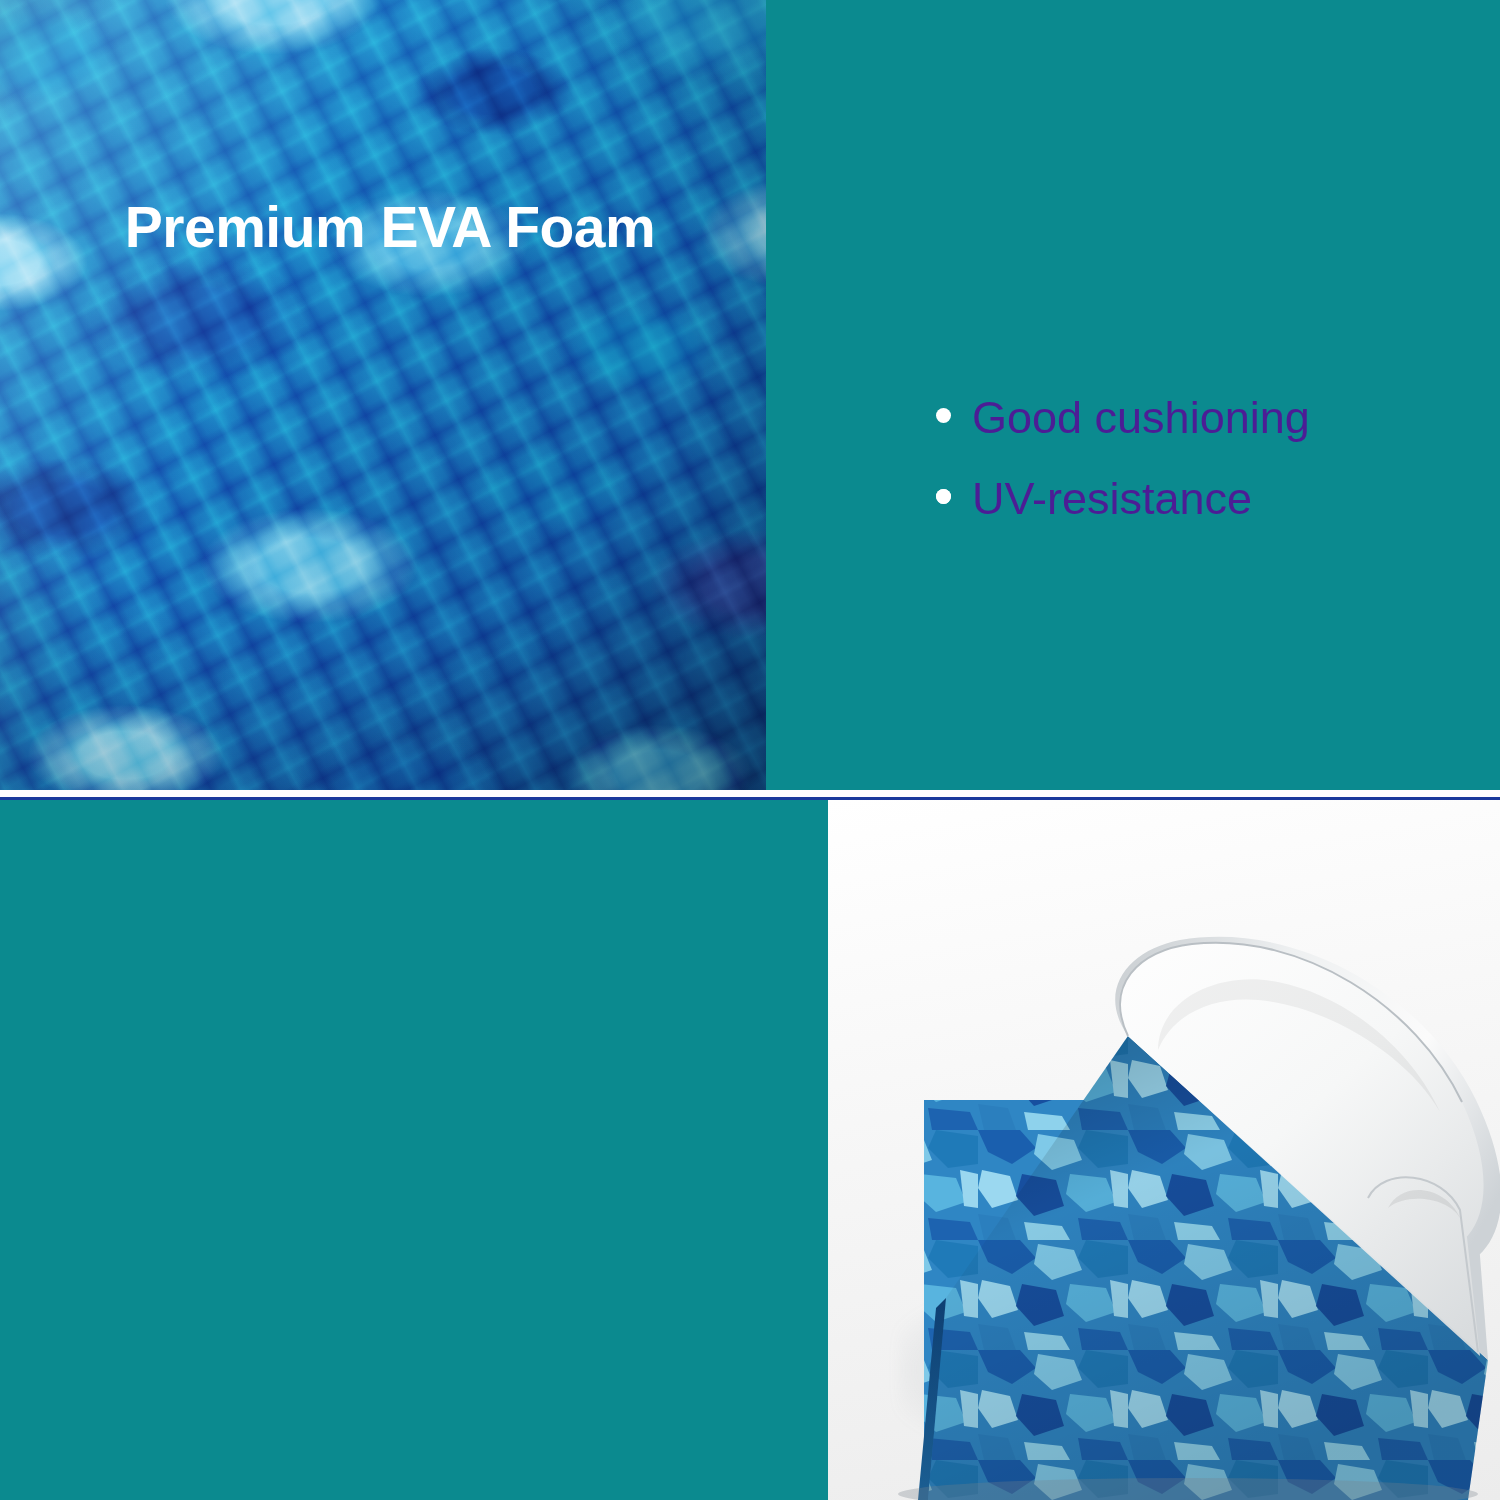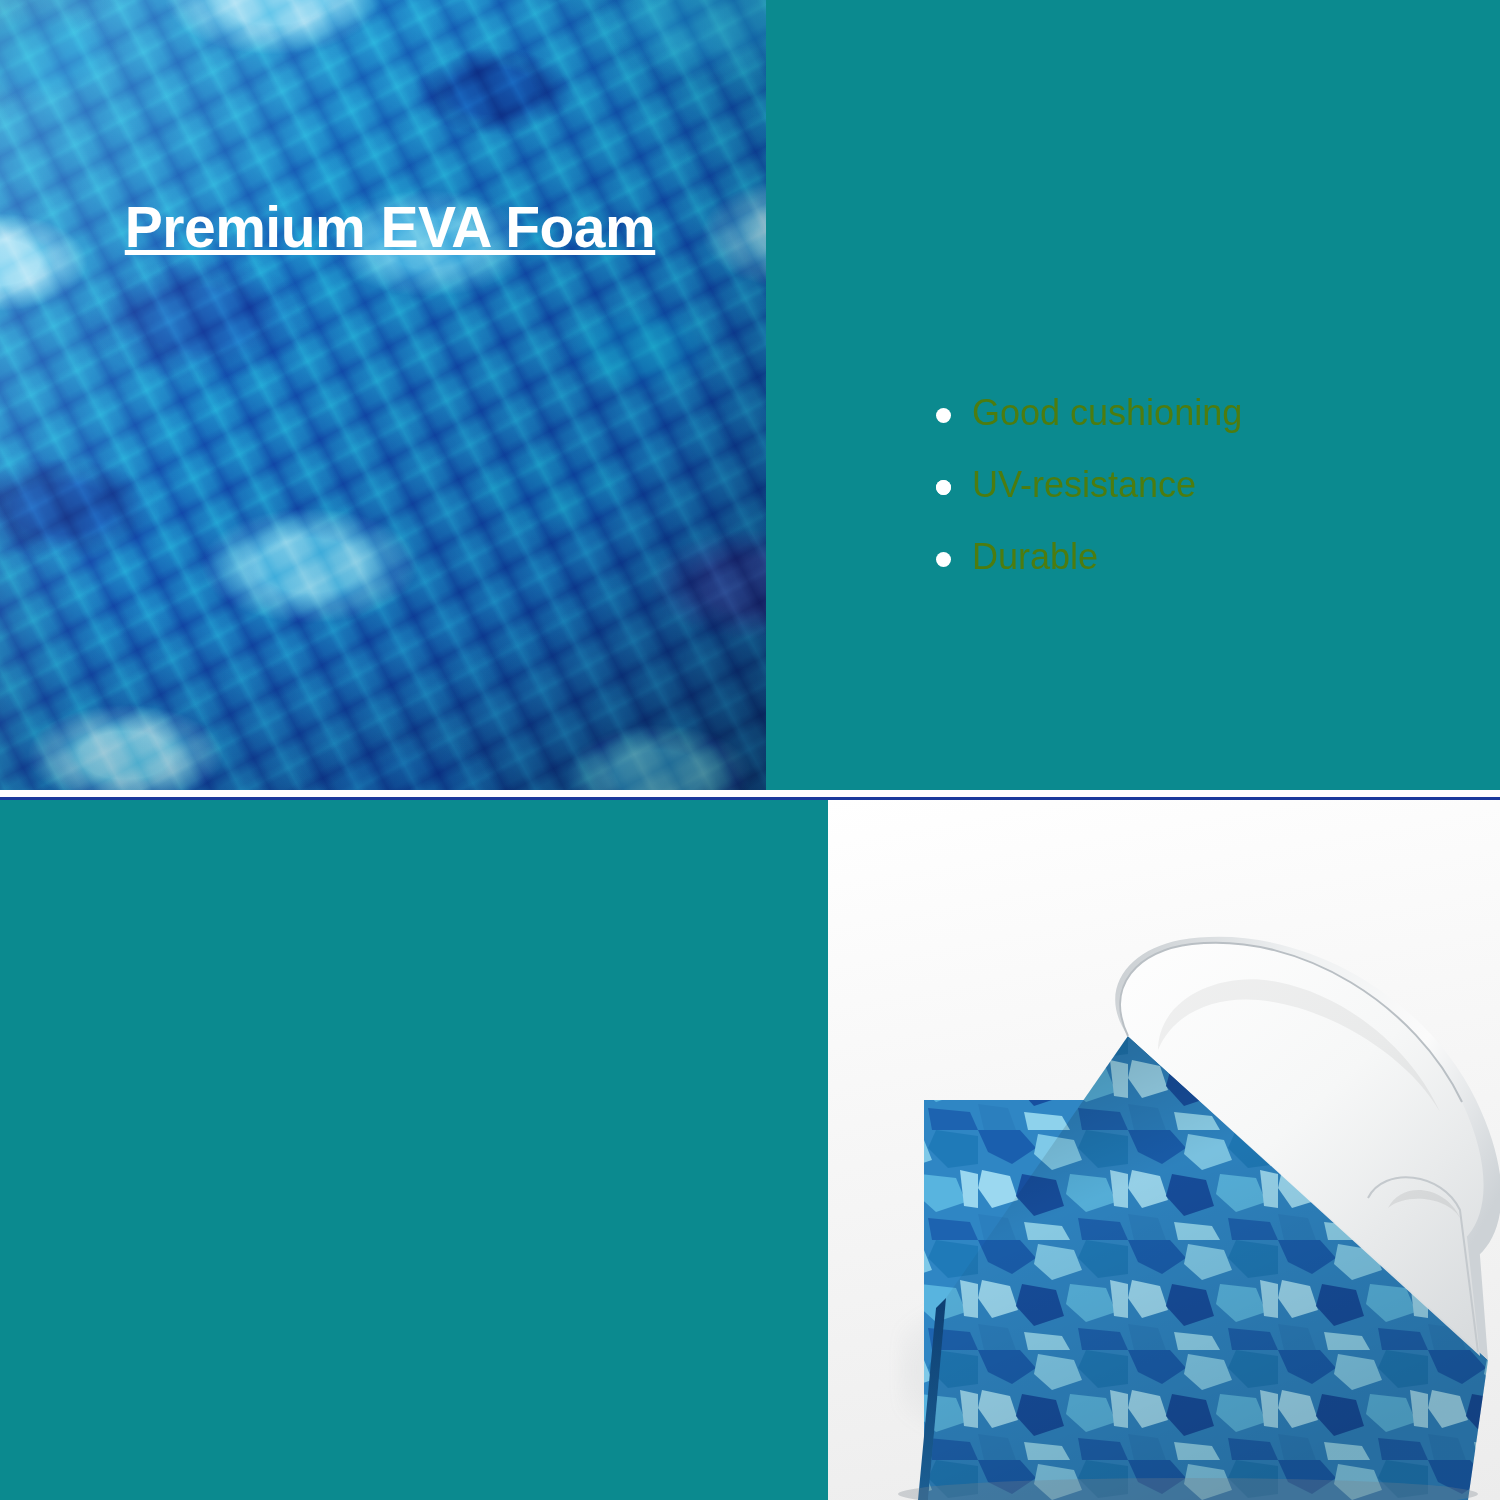--- a/index.html
+++ b/index.html
@@ -96,38 +96,37 @@
     left: 60px;
     top: 196px;
     margin: 0;
     width: 660px;
     color: #ffffff;
     font-size: 57px;
     font-weight: bold;
     letter-spacing: -0.5px;
     text-align: center;
     line-height: 1.1;
-    text-decoration: underline;
   }
 
   ul.features {
     position: absolute;
     margin: 0;
     padding: 0;
     list-style: none;
   }
   ul.features-top {
     left: 930px;
     top: 395px;
     width: 560px;
   }
   ul.features li {
     position: relative;
-    color: #4d7c0f;
-    font-size: 36px;
+    color: #4c1d95;
+    font-size: 45px;
     line-height: 1.0;
     padding-left: 42px;
     margin-bottom: 36px;
     white-space: nowrap;
   }
   ul.features li .bullet {
     position: absolute;
     left: 6px;
     top: 13px;
     width: 15px;
@@ -246,24 +245,20 @@
         <span class="bullet"></span>
         <span>Good cushioning</span>
       </li>
       <li>
         <span class="bullet"></span>
       </li>
       <li>
         <span class="bullet"></span>
         <span>UV-resistance</span>
       </li>
-      <li>
-        <span class="bullet"></span>
-        <span>Durable</span>
-      </li>
     </ul>
   </div>
 
   <div class="separator"></div>
   <div class="separator-line"></div>
 
   <div class="bottom-panel">
 
     <div class="bottom-text"></div>
 

